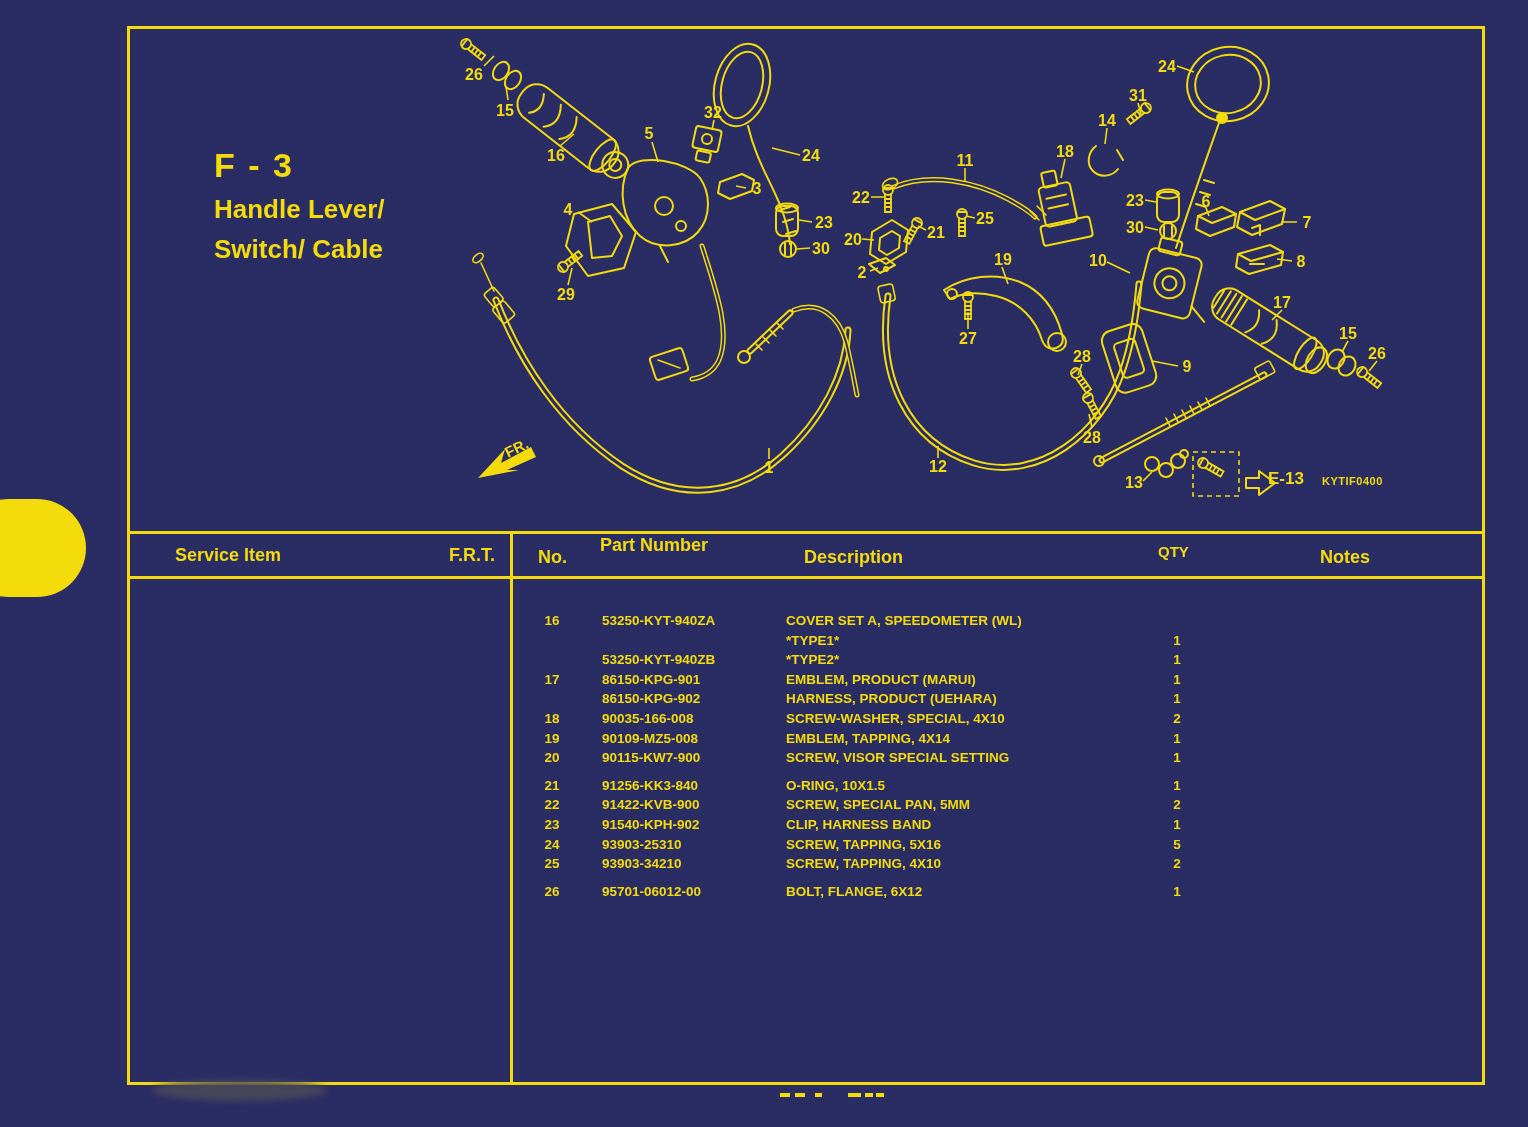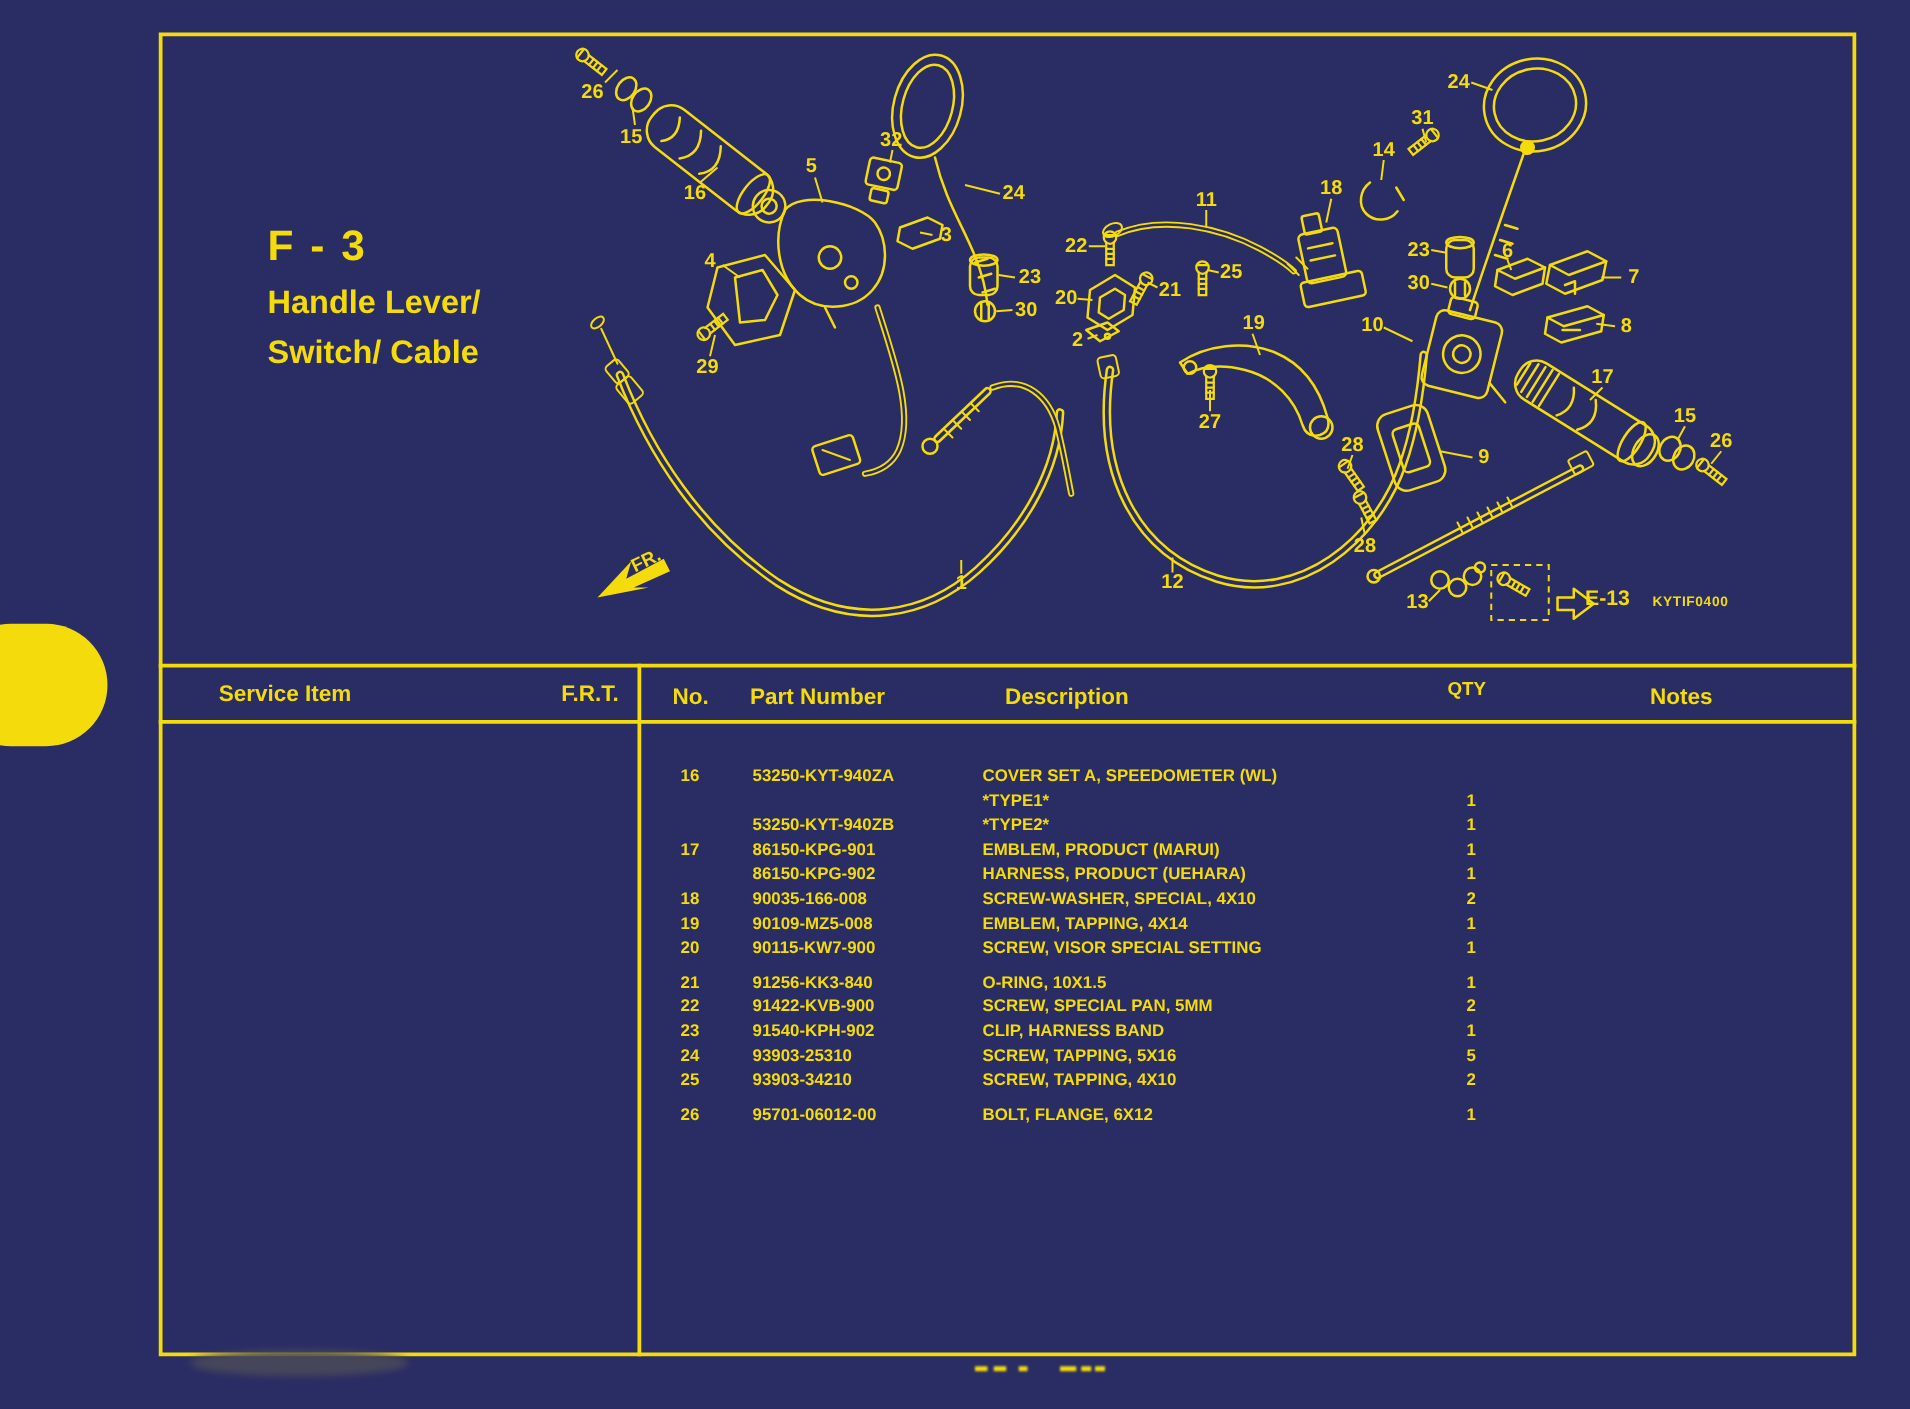--- a/index.html
+++ b/index.html
@@ -9,31 +9,31 @@
     background:var(--bg); font-family:"Liberation Sans", sans-serif;
   }
   .frame {
     position:absolute; left:127px; top:26px; width:1358px; height:1059px;
     border:3px solid var(--y); box-sizing:border-box;
   }
   .tab-pill {
     position:absolute; left:-40px; top:499px; width:126px; height:98px;
     background:var(--y); border-radius:49px;
   }
-  .title { position:absolute; left:214px; top:146px; color:var(--y);margin-top:32px; }
+  .title { position:absolute; left:214px; top:146px; color:var(--y); }
   .tcode { font-size:34px; font-weight:bold; letter-spacing:2px; }
   .tline { font-size:26px; font-weight:bold; margin-top:9px; }
   .hline { position:absolute; left:127px; width:1358px; height:3px; background:var(--y); }
   .hl1 { top:531px; } .hl2 { top:576px; }
   .vline { position:absolute; left:510px; top:531px; width:3px; height:554px; background:var(--y); }
   .th { position:absolute; color:var(--y); font-weight:bold; font-size:18px; }
   .th-service { left:175px; top:545px; }
   .th-frt { left:449px; top:545px; }
   .th-no { left:538px; top:547px; }
-  .th-pn { left:600px; top:547px; }
+  .th-pn { left:600px; top:535px; }
   .th-desc { left:786px; top:547px;padding-left:18px; }
   .th-qty { left:1158px; top:543px; font-size:15px; }
   .th-notes { left:1320px; top:547px; }
   .tbody {
     position:absolute; left:513px; top:579px; width:972px; height:505px;
     padding-top:34px; box-sizing:border-box; overflow:hidden;
   }
   .trow { position:relative; height:19.6px; color:var(--y); font-weight:bold; font-size:13.5px; }
   .trow.gap { margin-top:8px; }
   .cell { position:absolute; top:0; white-space:nowrap; }

